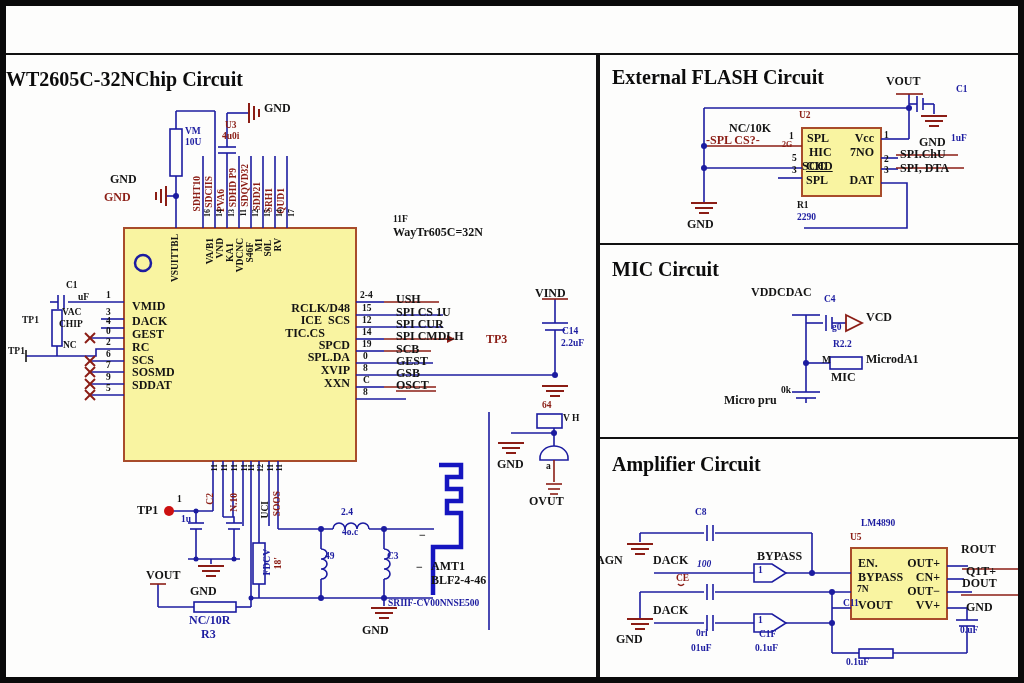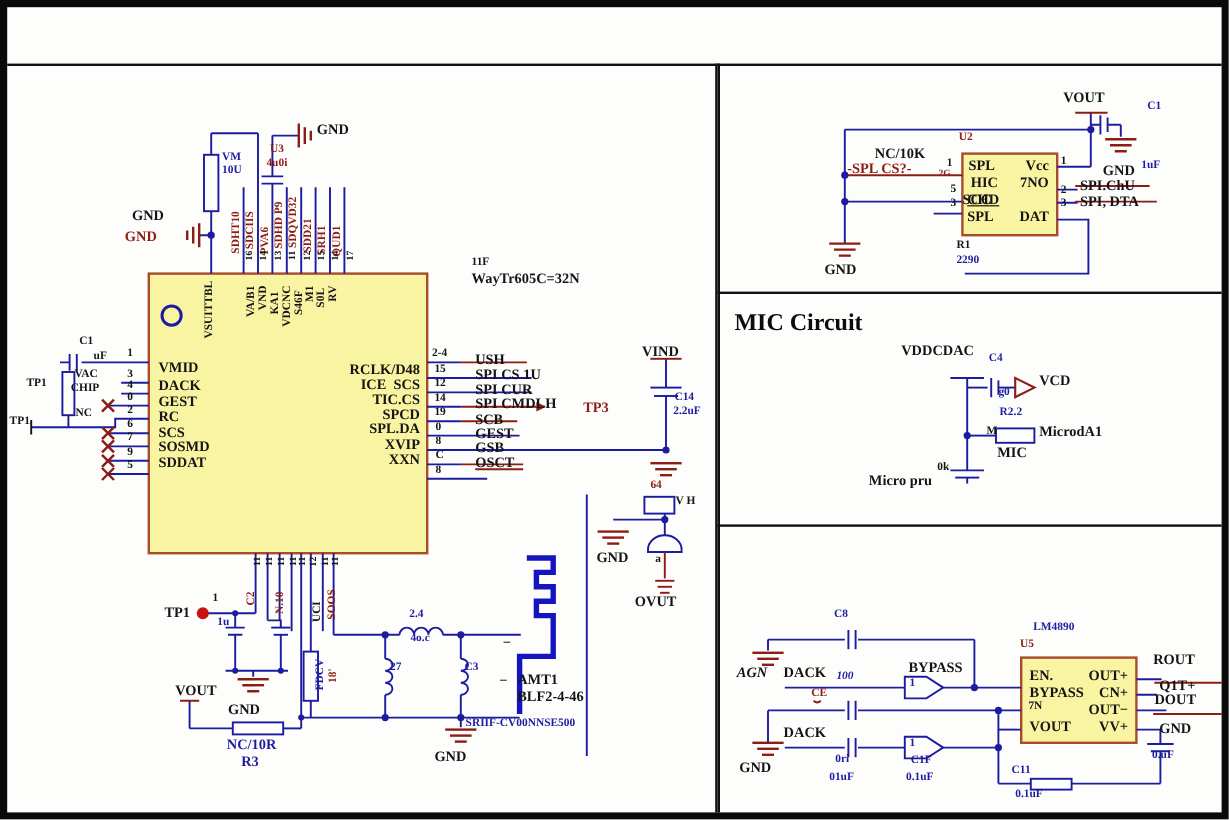--- a/index.html
+++ b/index.html
@@ -27,21 +27,24 @@
 <body>
 
 <div id="canvas">
 
 
   <div class="panel" id="p-chip"></div>
   <div class="panel" id="p-flash"></div>
   <div class="panel" id="p-mic"></div>
   <div class="panel" id="p-amp"></div>
 
+  <span class="sec-title" style="left:0px;top:62px">WT2605C-32NChip Circuit</span>
+  <span class="sec-title" style="left:606px;top:60px">External FLASH Circuit</span>
   <span class="sec-title" style="left:606px;top:252px">MIC Circuit</span>
+  <span class="sec-title" style="left:606px;top:447px">Amplifier Circuit</span>
 
   <svg class="wires" width="1024" height="683" viewBox="0 0 1024 683">
     <defs>
       <g id="gnd" stroke="#8b1d15" stroke-width="2" fill="none">
         <line x1="-13" y1="0" x2="13" y2="0"></line>
         <line x1="-9" y1="5" x2="9" y2="5"></line>
         <line x1="-5" y1="10" x2="5" y2="10"></line>
       </g>
       <g id="gnd-left" stroke="#8b1d15" stroke-width="2" fill="none">
         <line x1="0" y1="-10" x2="0" y2="10"></line>
@@ -337,21 +340,21 @@
       <span class="lb  sm rot" style="left: 268px; top: 232px;">RV</span>
       <span class="lb  " style="left: 126px; top: 294px;">VMID</span>
       <span class="lb  " style="left: 126px; top: 309px;">DACK</span>
       <span class="lb  " style="left: 126px; top: 322px;">GEST</span>
       <span class="lb  " style="left: 126px; top: 335px;">RC</span>
       <span class="lb  " style="left: 126px; top: 348px;">SCS</span>
       <span class="lb  " style="left: 126px; top: 360px;">SOSMD</span>
       <span class="lb  " style="left: 126px; top: 373px;">SDDAT</span>
       <span class="lb   ra" style="left: 254px; top: 296px; width: 90px;">RCLK/D48</span>
       <span class="lb   ra" style="left: 254px; top: 308px; width: 90px;">ICE  SCS</span>
-      <span class="lb   ra" style="left: 254px; top: 321px; width: 90px;">TIC.CS</span>
+      <span class="lb   ra" style="left: 254px; top: 321px; width: 90px; text-align: center;">TIC.CS</span>
       <span class="lb   ra" style="left: 254px; top: 333px; width: 90px;">SPCD</span>
       <span class="lb   ra" style="left: 254px; top: 345px; width: 90px;">SPL.DA</span>
       <span class="lb   ra" style="left: 254px; top: 358px; width: 90px;">XVIP</span>
       <span class="lb   ra" style="left: 254px; top: 371px; width: 90px;">XXN</span>
       <span class="lb  sm" style="left: 100px; top: 285px;">1</span>
       <span class="lb  sm" style="left: 100px; top: 302px;">3</span>
       <span class="lb  sm" style="left: 100px; top: 311px;">4</span>
       <span class="lb  sm" style="left: 100px; top: 321px;">0</span>
       <span class="lb  sm" style="left: 100px; top: 332px;">2</span>
       <span class="lb  sm" style="left: 100px; top: 344px;">6</span>
@@ -407,21 +410,21 @@
       <span class="lb  xs rot" style="left: 225px; top: 458px;">11</span>
       <span class="lb  xs rot" style="left: 235px; top: 458px;">11</span>
       <span class="lb  " style="left: 140px; top: 563px;">VOUT</span>
       <span class="lb  " style="left: 184px; top: 579px;">GND</span>
       <span class="lb b " style="left: 183px; top: 608px;">NC/10R</span>
       <span class="lb b " style="left: 195px; top: 622px;">R3</span>
       <span class="lb b sm rot" style="left: 257px; top: 543px;">FDCV</span>
       <span class="lb r sm rot" style="left: 268px; top: 551px;">18'</span>
       <span class="lb b sm" style="left: 335px; top: 502px;">2.4</span>
       <span class="lb b sm" style="left: 336px; top: 522px;">4o.c</span>
-      <span class="lb b sm" style="left: 319px; top: 546px;">27</span>
+      <span class="lb b sm" style="left: 319px; top: 546px;">49</span>
       <span class="lb b sm" style="left: 381px; top: 546px;">C3</span>
       <span class="lb  " style="left: 425px; top: 554px;">AMT1</span>
       <span class="lb  " style="left: 425px; top: 568px;">BLF2-4-46</span>
       <span class="lb b sm" style="left: 382px; top: 593px;">SRIIF-CV00NNSE500</span>
       <span class="lb  " style="left: 356px; top: 618px;">GND</span>
       <span class="lb  " style="left: 413px; top: 523px;">−</span>
       <span class="lb  " style="left: 410px; top: 555px;">−</span>
       <span class="lb  " style="left: 880px; top: 69px;">VOUT</span>
       <span class="lb b sm" style="left: 950px; top: 79px;">C1</span>
       <span class="lb b sm" style="left: 945px; top: 96px; margin-top: 32px;">1uF</span>
@@ -454,21 +457,21 @@
       <span class="lb b sm" style="left: 826px; top: 317px;">g0</span>
       <span class="lb  " style="left: 860px; top: 305px;">VCD</span>
       <span class="lb b sm" style="left: 827px; top: 334px;">R2.2</span>
       <span class="lb  sm" style="left: 816px; top: 350px;">M</span>
       <span class="lb  " style="left: 860px; top: 347px;">MicrodA1</span>
       <span class="lb  " style="left: 825px; top: 365px;">MIC</span>
       <span class="lb  sm" style="left: 775px; top: 380px;">0k</span>
       <span class="lb  " style="left: 718px; top: 388px;">Micro pru</span>
       <span class="lb b sm" style="left: 689px; top: 502px;">C8</span>
       <span class="lb b sm" style="left: 691px; top: 554px; font-style: italic;">100</span>
-      <span class="lb  " style="left: 608px; top: 548px; font-style: italic;">AGN</span>
+      <span class="lb  " style="left: 590px; top: 548px;">AGN</span>
       <span class="lb  " style="left: 647px; top: 548px;">DACK</span>
       <span class="lb  " style="left: 751px; top: 544px;">BYPASS</span>
       <span class="lb b sm" style="left: 752px; top: 560px;">1</span>
       <span class="lb b sm" style="left: 855px; top: 513px; text-align: center;">LM4890</span>
       <span class="lb r sm" style="left: 844px; top: 527px;">U5</span>
       <span class="lb  " style="left: 852px; top: 551px;">EN.</span>
       <span class="lb  " style="left: 852px; top: 565px;">BYPASS</span>
       <span class="lb  sm" style="left: 851px; top: 579px;">7N</span>
       <span class="lb  " style="left: 852px; top: 593px;">VOUT</span>
       <span class="lb   ra" style="left: 874px; top: 551px; width: 60px;">OUT+</span>
@@ -481,16 +484,16 @@
       <span class="lb  " style="left: 960px; top: 595px;">GND</span>
       <span class="lb b sm" style="left: 954px; top: 620px;">0.uF</span>
       <span class="lb r sm" style="left: 670px; top: 568px;">CE</span>
       <span class="lb  " style="left: 647px; top: 598px;">DACK</span>
       <span class="lb b sm" style="left: 752px; top: 610px;">1</span>
       <span class="lb  " style="left: 610px; top: 627px;">GND</span>
       <span class="lb b sm" style="left: 690px; top: 623px;">0ri</span>
       <span class="lb b sm" style="left: 685px; top: 638px;">01uF</span>
       <span class="lb b sm" style="left: 753px; top: 624px;">C1F</span>
       <span class="lb b sm" style="left: 749px; top: 638px;">0.1uF</span>
-      <span class="lb b sm" style="left: 837px; top: 632px;">C11</span>
+      <span class="lb b sm" style="left: 837px; top: 593px;">C11</span>
       <span class="lb b sm" style="left: 840px; top: 652px;">0.1uF</span>
     </div>
 </div>
 
 </body></html>

